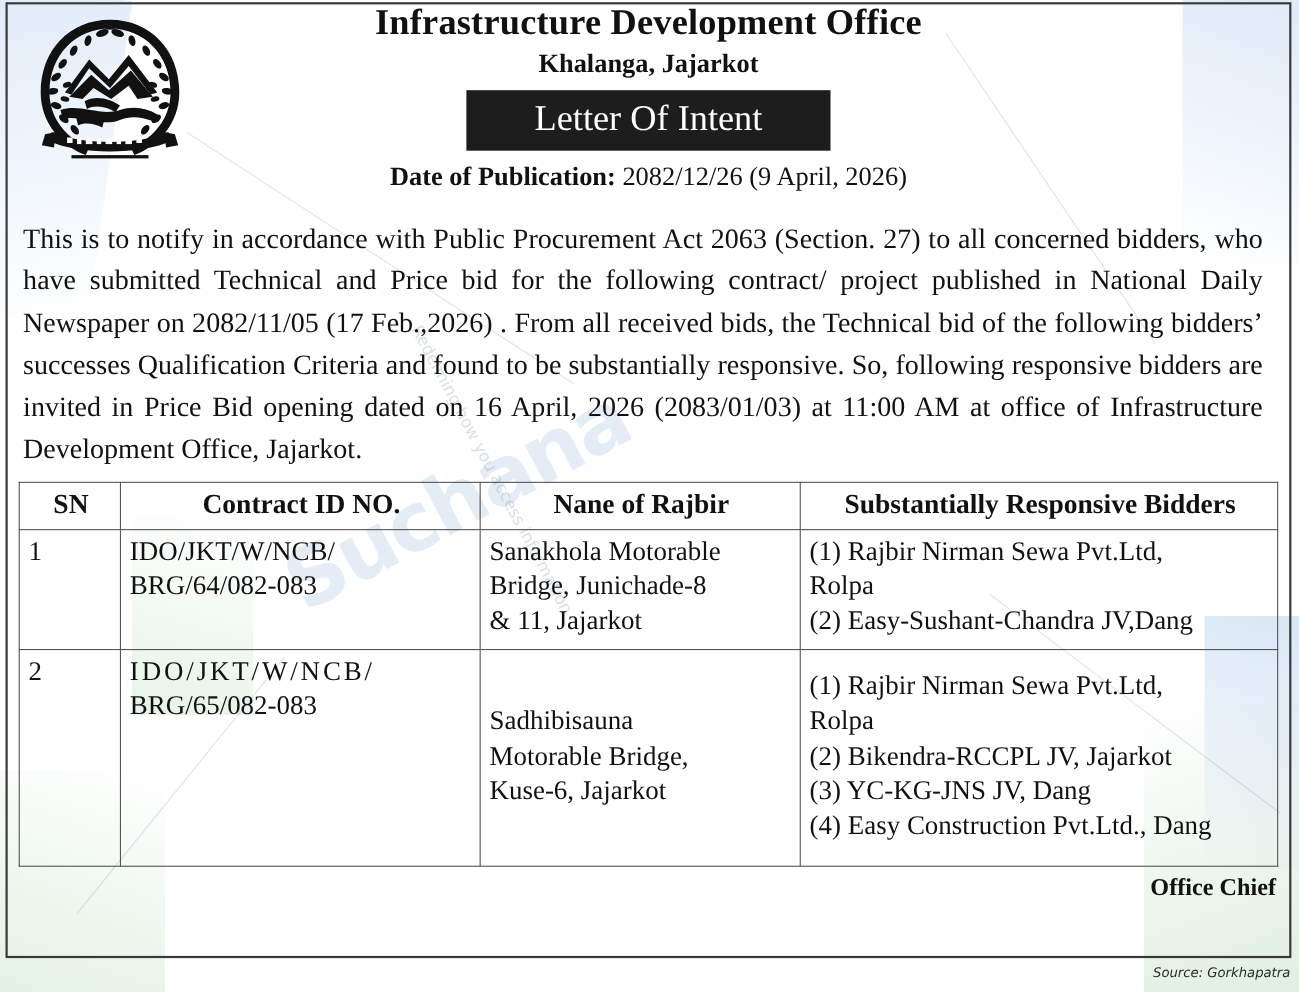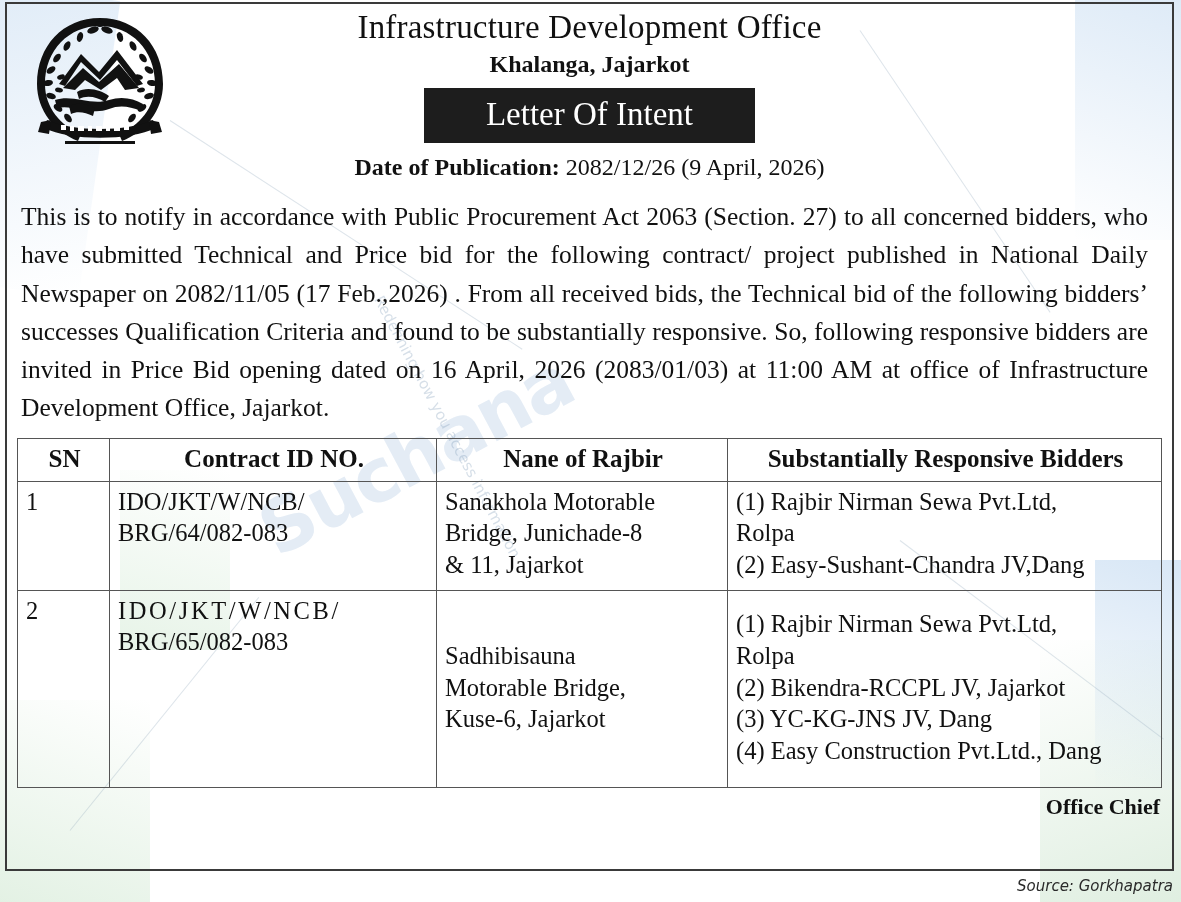--- a/index.html
+++ b/index.html
@@ -124,24 +124,24 @@
     position: absolute;
     left: 18px;
     top: 6px;
     width: 150px;
     height: 145px;
   }
   .emblem svg { display: block; }
 
   .org-title {
     text-align: center;
-    font-weight: normal;
+    font-weight: bold;
     font-size: 33px;
     line-height: 1.05;
-    padding-top: 6px;
+    padding-top: 0;
     letter-spacing: 0.2px;
   }
   .org-subtitle {
     text-align: center;
     font-weight: bold;
     font-size: 24px;
     line-height: 1.2;
     padding-top: 5px;
   }
   .loi-wrap {
@@ -241,21 +241,21 @@
     font-size: 22px;
     padding: 6px 12px 0 0;
     line-height: 1.15;
   }
   .source-line {
     position: absolute;
     right: 8px;
     top: 877px;
     font-family: "DejaVu Sans", sans-serif;
     font-style: italic;
-    font-size: 15px;
+    font-size: 12px;
     color: #2a2a2a;
     z-index: 3;
   }
 </style>
 </head>
 <body>
 
 <div id="page">
 
   <div class="bg-layer">

